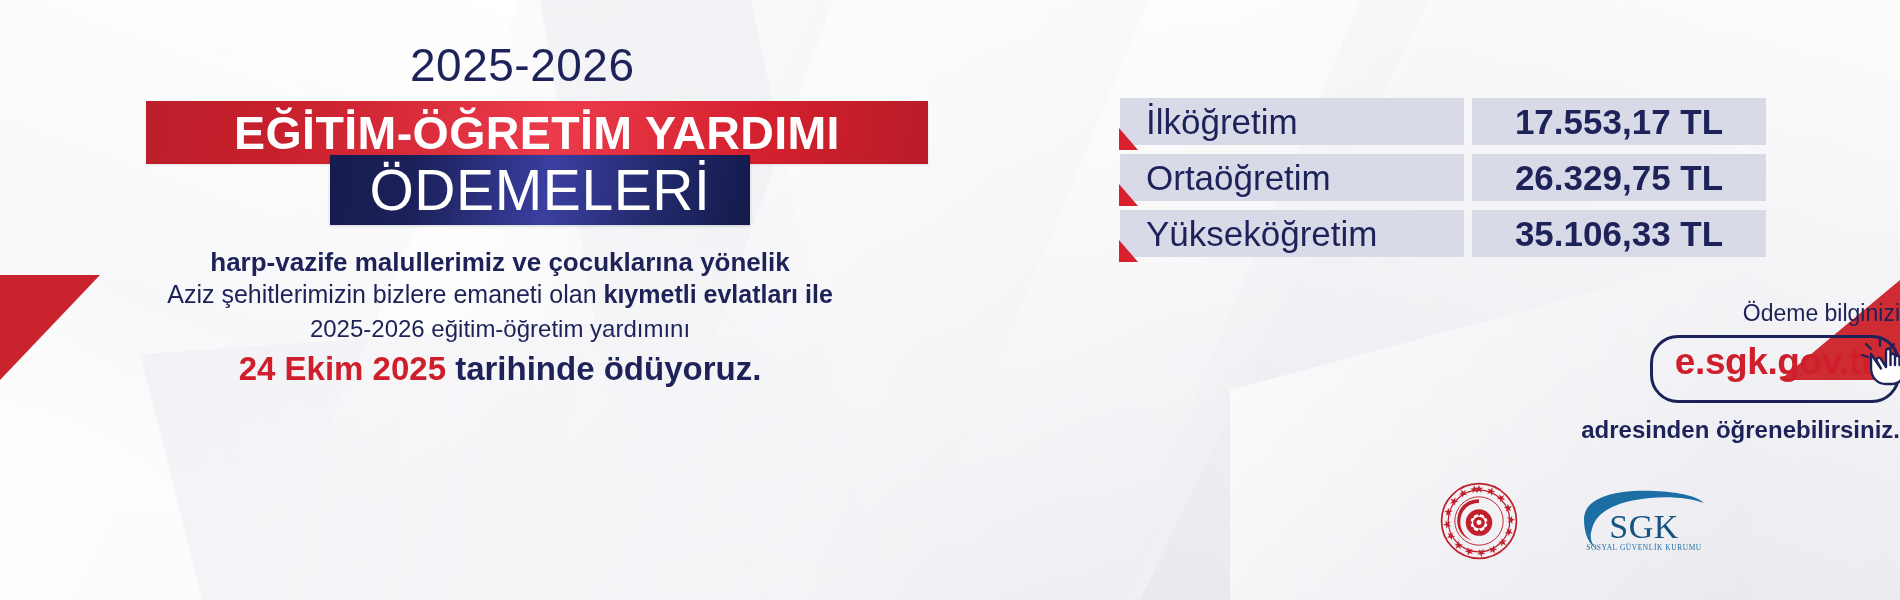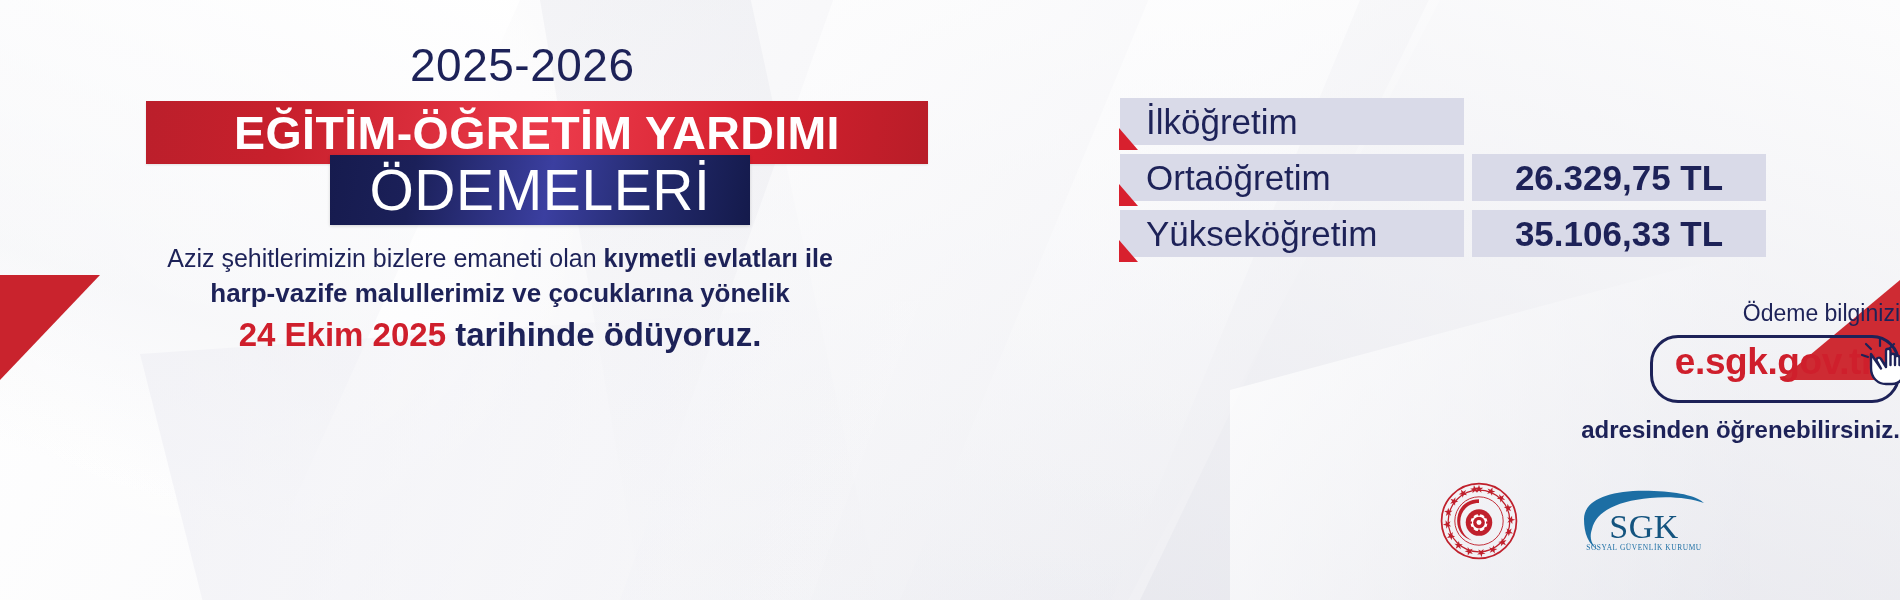--- a/index.html
+++ b/index.html
@@ -169,33 +169,35 @@
 
     <div class="band-red">
       <span>EĞİTİM-ÖĞRETİM YARDIMI</span>
     </div>
 
     <div class="band-blue">
       <span>ÖDEMELERİ</span>
     </div>
 
     <div class="para">
+      <div class="pline l2">harp-vazife malullerimiz ve çocuklarına yönelik</div>
       <div class="pline l1"><span>Aziz şehitlerimizin bizlere emaneti olan </span><b>kıymetli evlatları ile</b></div>
-      <div class="pline l2">harp-vazife malullerimiz ve çocuklarına yönelik</div>
+      <div class="pline l3">2025-2026 eğitim-öğretim yardımını</div>
       <div class="pline l4"><span class="date">24 Ekim 2025</span><span> tarihinde ödüyoruz.</span></div>
     </div>
   </div>
 
   <div class="right">
 
     <div class="table">
 
       <div class="trow">
         <div class="rowtick"></div>
         <div class="tcell label">İlköğretim</div>
+        <div class="tcell value">17.553,17 TL</div>
       </div>
 
       <div class="trow">
         <div class="rowtick"></div>
         <div class="tcell label">Ortaöğretim</div>
         <div class="tcell value">26.329,75 TL</div>
       </div>
 
       <div class="trow">
         <div class="rowtick"></div>

